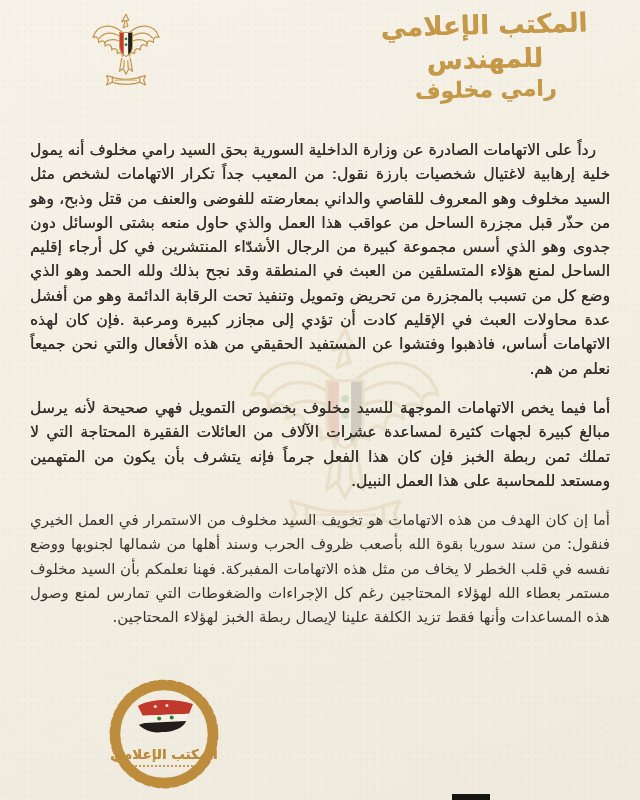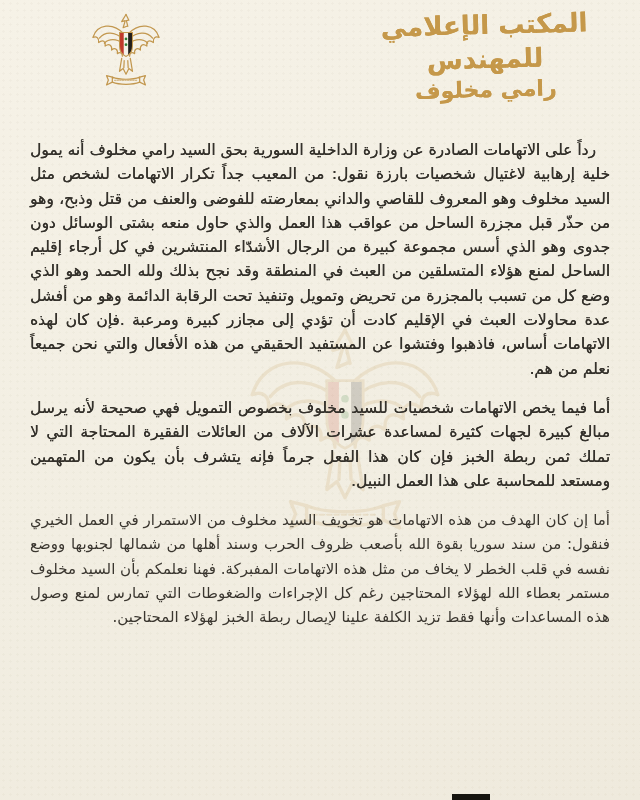--- a/index.html
+++ b/index.html
@@ -118,20 +118,40 @@
     <div class="l2">رامي مخلوف</div>
   </div>
 
 
   <svg class="watermark" viewBox="0 0 100 108">
     <use href="#eagle-def"></use>
   </svg>
 
   <div class="body-text">
     <p class="kufi p1">رداً على الاتهامات الصادرة عن وزارة الداخلية السورية بحق السيد رامي مخلوف أنه يمول خلية إرهابية لاغتيال شخصيات بارزة نقول: من المعيب جداً تكرار الاتهامات لشخص مثل السيد مخلوف وهو المعروف للقاصي والداني بمعارضته للفوضى والعنف من قتل وذبح، وهو من حذّر قبل مجزرة الساحل من عواقب هذا العمل والذي حاول منعه بشتى الوسائل دون جدوى وهو الذي أسس مجموعة كبيرة من الرجال الأشدّاء المنتشرين في كل أرجاء إقليم الساحل لمنع هؤلاء المتسلقين من العبث في المنطقة وقد نجح بذلك ولله الحمد وهو الذي وضع كل من تسبب بالمجزرة من تحريض وتمويل وتنفيذ تحت الرقابة الدائمة وهو من أفشل عدة محاولات العبث في الإقليم كادت أن تؤدي إلى مجازر كبيرة ومرعبة .فإن كان لهذه الاتهامات أساس، فاذهبوا وفتشوا عن المستفيد الحقيقي من هذه الأفعال والتي نحن جميعاً نعلم من هم.</p>
-    <p class="kufi">أما فيما يخص الاتهامات شخصيات للسيد مخلوف بخصوص التمويل فهي صحيحة لأنه يرسل مبالغ كبيرة لجهات كثيرة لمساعدة عشرات الآلاف من العائلات الفقيرة المحتاجة التي لا تملك ثمن ربطة الخبز فإن كان هذا الفعل جرماً فإنه يتشرف بأن يكون من المتهمين ومستعد للمحاسبة على هذا العمل النبيل.</p>
+    <p class="kufi">أما فيما يخص الاتهامات الموجهة للسيد مخلوف بخصوص التمويل فهي صحيحة لأنه يرسل مبالغ كبيرة لجهات كثيرة لمساعدة عشرات الآلاف من العائلات الفقيرة المحتاجة التي لا تملك ثمن ربطة الخبز فإن كان هذا الفعل جرماً فإنه يتشرف بأن يكون من المتهمين ومستعد للمحاسبة على هذا العمل النبيل.</p>
     <p class="naskh">أما إن كان الهدف من هذه الاتهامات هو تخويف السيد مخلوف من الاستمرار في العمل الخيري فنقول: من سند سوريا بقوة الله بأصعب ظروف الحرب وسند أهلها من شمالها لجنوبها ووضع نفسه في قلب الخطر لا يخاف من مثل هذه الاتهامات المفبركة. فهنا نعلمكم بأن السيد مخلوف مستمر بعطاء الله لهؤلاء المحتاجين رغم كل الإجراءات والضغوطات التي تمارس لمنع وصول هذه المساعدات وأنها فقط تزيد الكلفة علينا لإيصال ربطة الخبز لهؤلاء المحتاجين.</p>
   </div>
 
+  <div class="stamp">
+    <svg viewBox="0 0 120 120">
+
+      <circle cx="60" cy="60" r="53" fill="none" stroke="#bd8c3c" stroke-width="6.5" stroke-dasharray="5.2 4.6" stroke-linecap="round"></circle>
+
+      <circle cx="60" cy="60" r="48" fill="none" stroke="#bd8c3c" stroke-width="5.5"></circle>
+
+      <g>
+        <path d="M33 31 C46 23 72 23 90 29 L86 39 L38 41 Z" fill="#c0392b"></path>
+        <circle cx="51" cy="31.5" r="1.6" fill="#f4f1e7" opacity="0.9"></circle>
+        <circle cx="63" cy="30.5" r="1.6" fill="#f4f1e7" opacity="0.9"></circle>
+        <path d="M38 41 L86 39 L83 46.5 L40 48.5 Z" fill="#f4f1e7"></path>
+        <circle cx="55" cy="44" r="2.1" fill="#2f7d32"></circle>
+        <circle cx="68" cy="43" r="2.1" fill="#2f7d32"></circle>
+        <path d="M40 48.5 L83 46.5 C80 54 69 58 58 58 C48 60 38 55 34 50.5 Z" fill="#211e1c"></path>
+      </g>
+    </svg>
+    <div class="stamp-label">المكتب الإعلامي</div>
+    <div class="stamp-subline"></div>
+  </div>
 
   <div class="bottom-mark"></div>
 
 </div>
 
 </body></html>

